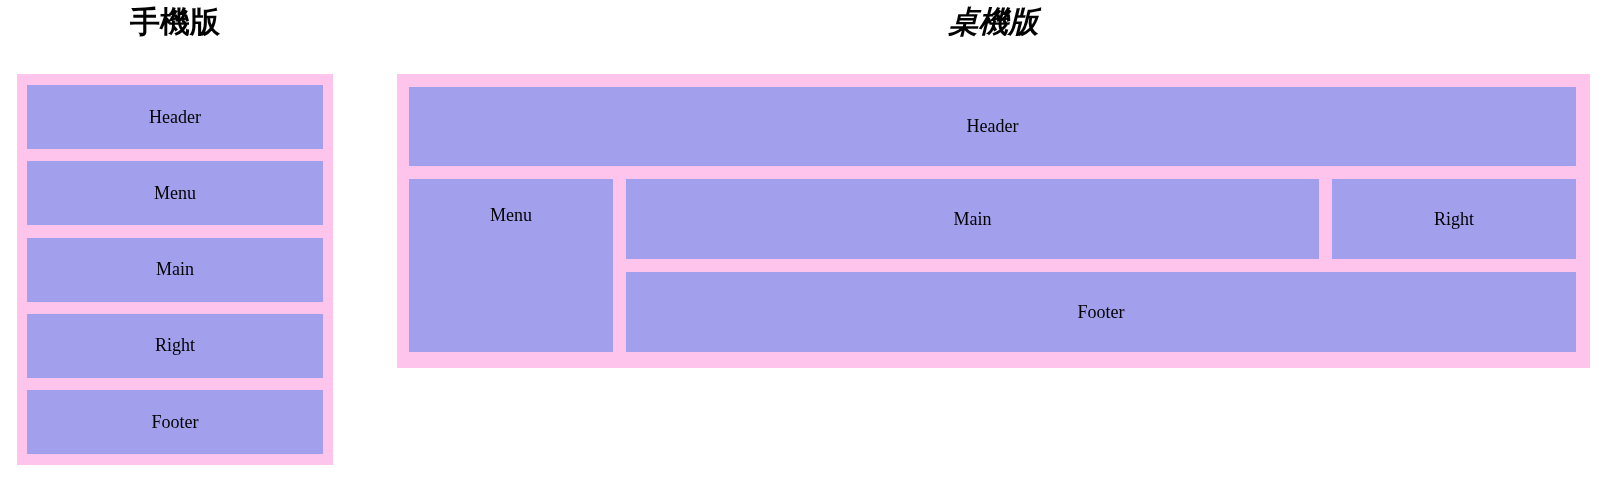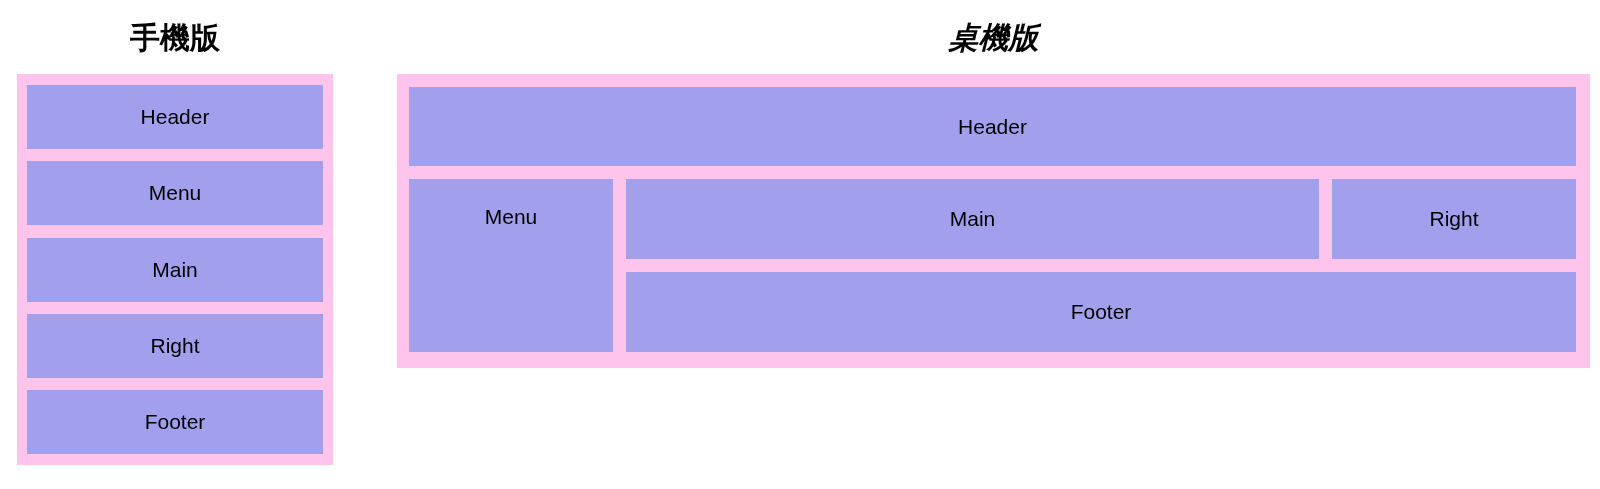--- a/index.html
+++ b/index.html
@@ -8,21 +8,21 @@
     background: var(--page-background, #ffffff);
     width: 1600px;
     height: 489px;
     position: relative;
     font-family: "Liberation Sans", sans-serif;
     overflow: hidden;
   }
 
   .panel-title {
     position: absolute;
-    top: 20px;
+    top: 4px;
     text-align: center;
     font-weight: 700;
     font-size: 30px;
     line-height: 36px;
     color: var(--text, #000);
     font-family: "Liberation Sans", sans-serif;
   }
   .panel-title.mobile { left: 17px; width: 316px; }
   .panel-title.desktop { left: 397px; width: 1193px; font-style: italic; }
 
@@ -53,22 +53,22 @@
     grid-template-columns: 204px 1fr 244px;
     grid-template-rows: 79px 80px 80px;
     gap: 13px;
   }
 
   .box {
     background: var(--box-purple, #a2a0ec);
     display: flex;
     align-items: center;
     justify-content: center;
-    font-family: Liberation Sans, sans-serif;
-    font-size: 21px;
+    font-family: Liberation Serif, serif;
+    font-size: 18px;
     color: var(--text, #000);
     box-sizing: border-box;
   }
 
   .layout-container.mobile .box { height: 64px; }
 
   .d-header { grid-column: 1 / 4; grid-row: 1; }
   .d-menu   { grid-column: 1;     grid-row: 2 / 4; align-items: flex-start; padding-top: 26px; }
   .d-main   { grid-column: 2;     grid-row: 2; }
   .d-right  { grid-column: 3;     grid-row: 2; }

